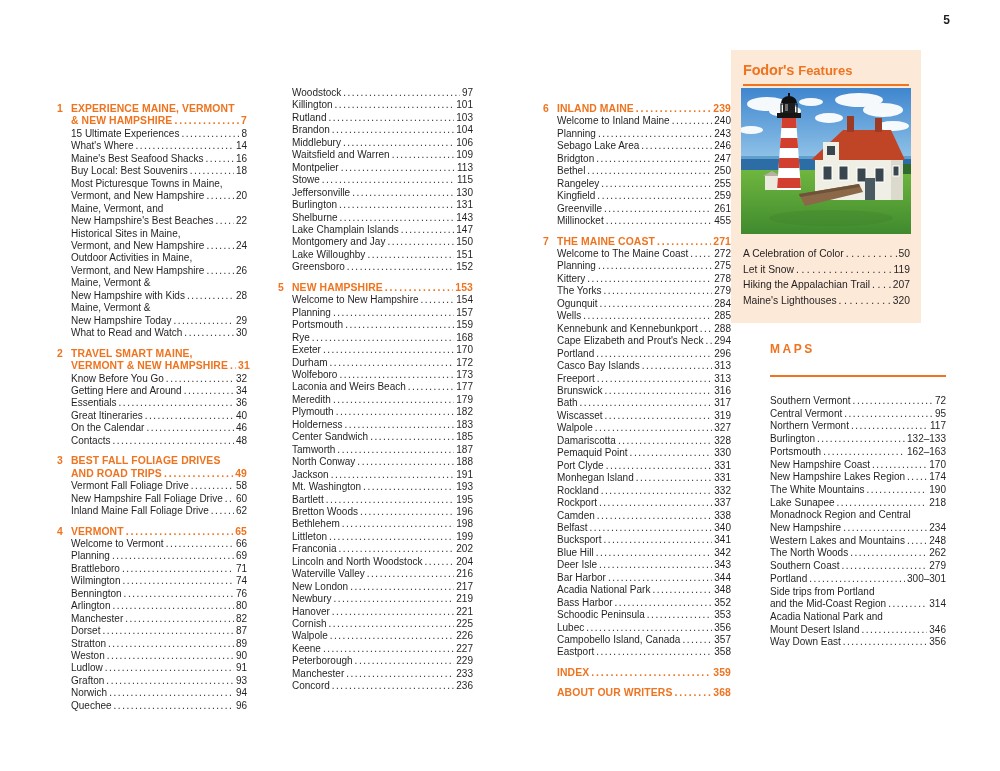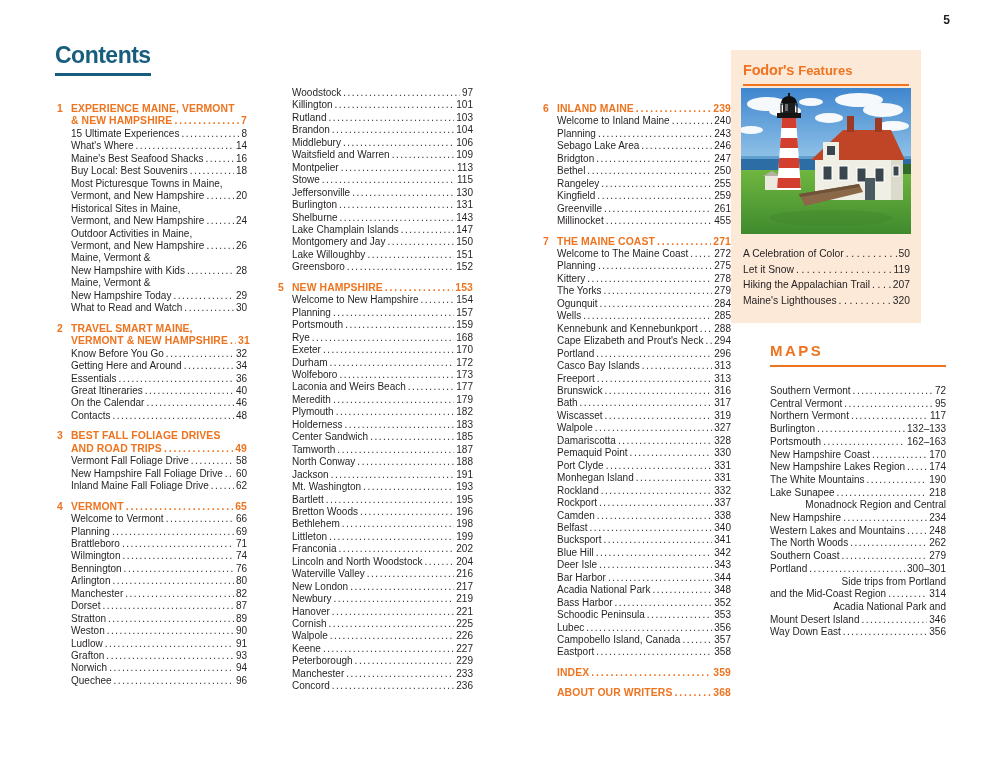--- a/index.html
+++ b/index.html
@@ -18,50 +18,49 @@
   
   .col{position:absolute;font-size:10px;line-height:12.45px;color:var(--text);}
   #col0{left:57px;top:103px;width:190px;}
   #col1{left:278px;top:87px;width:195px;}
   #col2{left:543px;top:103px;width:188px;}
   .chapter{position:relative;padding-left:14px;color:var(--accent-orange);
            font-weight:bold;font-size:10.4px;letter-spacing:0.1px;}
   .chapter:not(:first-child){margin-top:8px;}
   .chapter .num{position:absolute;left:0;top:0;}
   .entry{padding-left:14px;}
-  .no-indent .entry{padding-left:0;text-align:right;}
+  .no-indent .entry{padding-left:0;}
   .row{display:flex;align-items:baseline;}
   .lbl{white-space:nowrap;}
   .dots{flex:1 1 auto;overflow:hidden;white-space:nowrap;min-width:6px;margin:0 2px;}
   .dots::after{content:"....................................................................................";letter-spacing:1.5px;}
   .chapter .dots::after{letter-spacing:1.9px;}
   .pg{white-space:nowrap;}
   
   .features{position:absolute;left:731px;top:50px;width:190px;height:273px;background:var(--features-bg);}
   .fhead{padding:11px 12px 0;}
   .brand{color:var(--accent-orange);font-weight:800;font-size:14.5px;letter-spacing:-0.2px;}
   .flabel{color:var(--accent-orange);font-weight:bold;font-size:13px;margin-left:4px;}
   .frule{border-bottom:2px solid var(--accent-orange);margin:5px 12px 0;}
   .photo{position:absolute;left:10px;top:38px;width:170px;height:146px;}
   .flist{position:absolute;left:12px;right:11px;top:196px;font-size:10.3px;line-height:15.5px;color:var(--text);}
   .flist .dots::after{letter-spacing:2.6px;}
   
   .maps{position:absolute;left:770px;top:342px;width:176px;}
-  .maps h2{margin:0;color:var(--accent-orange);font-size:15px;font-weight:bold;letter-spacing:2.5px;
-           border-bottom:2px solid var(--accent-orange);padding-bottom:6px;}
+  .maps h2{margin:0;color:var(--accent-orange);font-size:12px;font-weight:bold;letter-spacing:2.5px;
+           border-bottom:2px solid var(--accent-orange);padding-bottom:19px;}
   .mlist{margin-top:18px;font-size:10px;line-height:12.7px;color:var(--text);}
 </style>
 </head>
 <body>
 
 <div class="page">
 
   <div class="page-num">5</div>
 
-  <h1 class="title">Contents</h1>
 
   <div class="col" id="col0">
       <div class="chapter">
         <span class="num">1</span>
         <div class="ln">EXPERIENCE MAINE, VERMONT</div>
         <div class="row">
           <span class="lbl">&amp; NEW HAMPSHIRE</span>
           <span class="dots"></span>
           <span class="pg">7</span>
         </div>
@@ -93,20 +92,28 @@
           <span class="dots"></span>
           <span class="pg">18</span>
         </div>
       </div>
       <div class="entry">
         <div class="ln">Most Picturesque Towns in Maine,</div>
         <div class="row">
           <span class="lbl">Vermont, and New Hampshire</span>
           <span class="dots"></span>
           <span class="pg">20</span>
+        </div>
+      </div>
+      <div class="entry">
+        <div class="ln">Maine, Vermont, and</div>
+        <div class="row">
+          <span class="lbl">New Hampshire's Best Beaches</span>
+          <span class="dots"></span>
+          <span class="pg">22</span>
         </div>
       </div>
       <div class="entry">
         <div class="ln">Historical Sites in Maine,</div>
         <div class="row">
           <span class="lbl">Vermont, and New Hampshire</span>
           <span class="dots"></span>
           <span class="pg">24</span>
         </div>
       </div>

